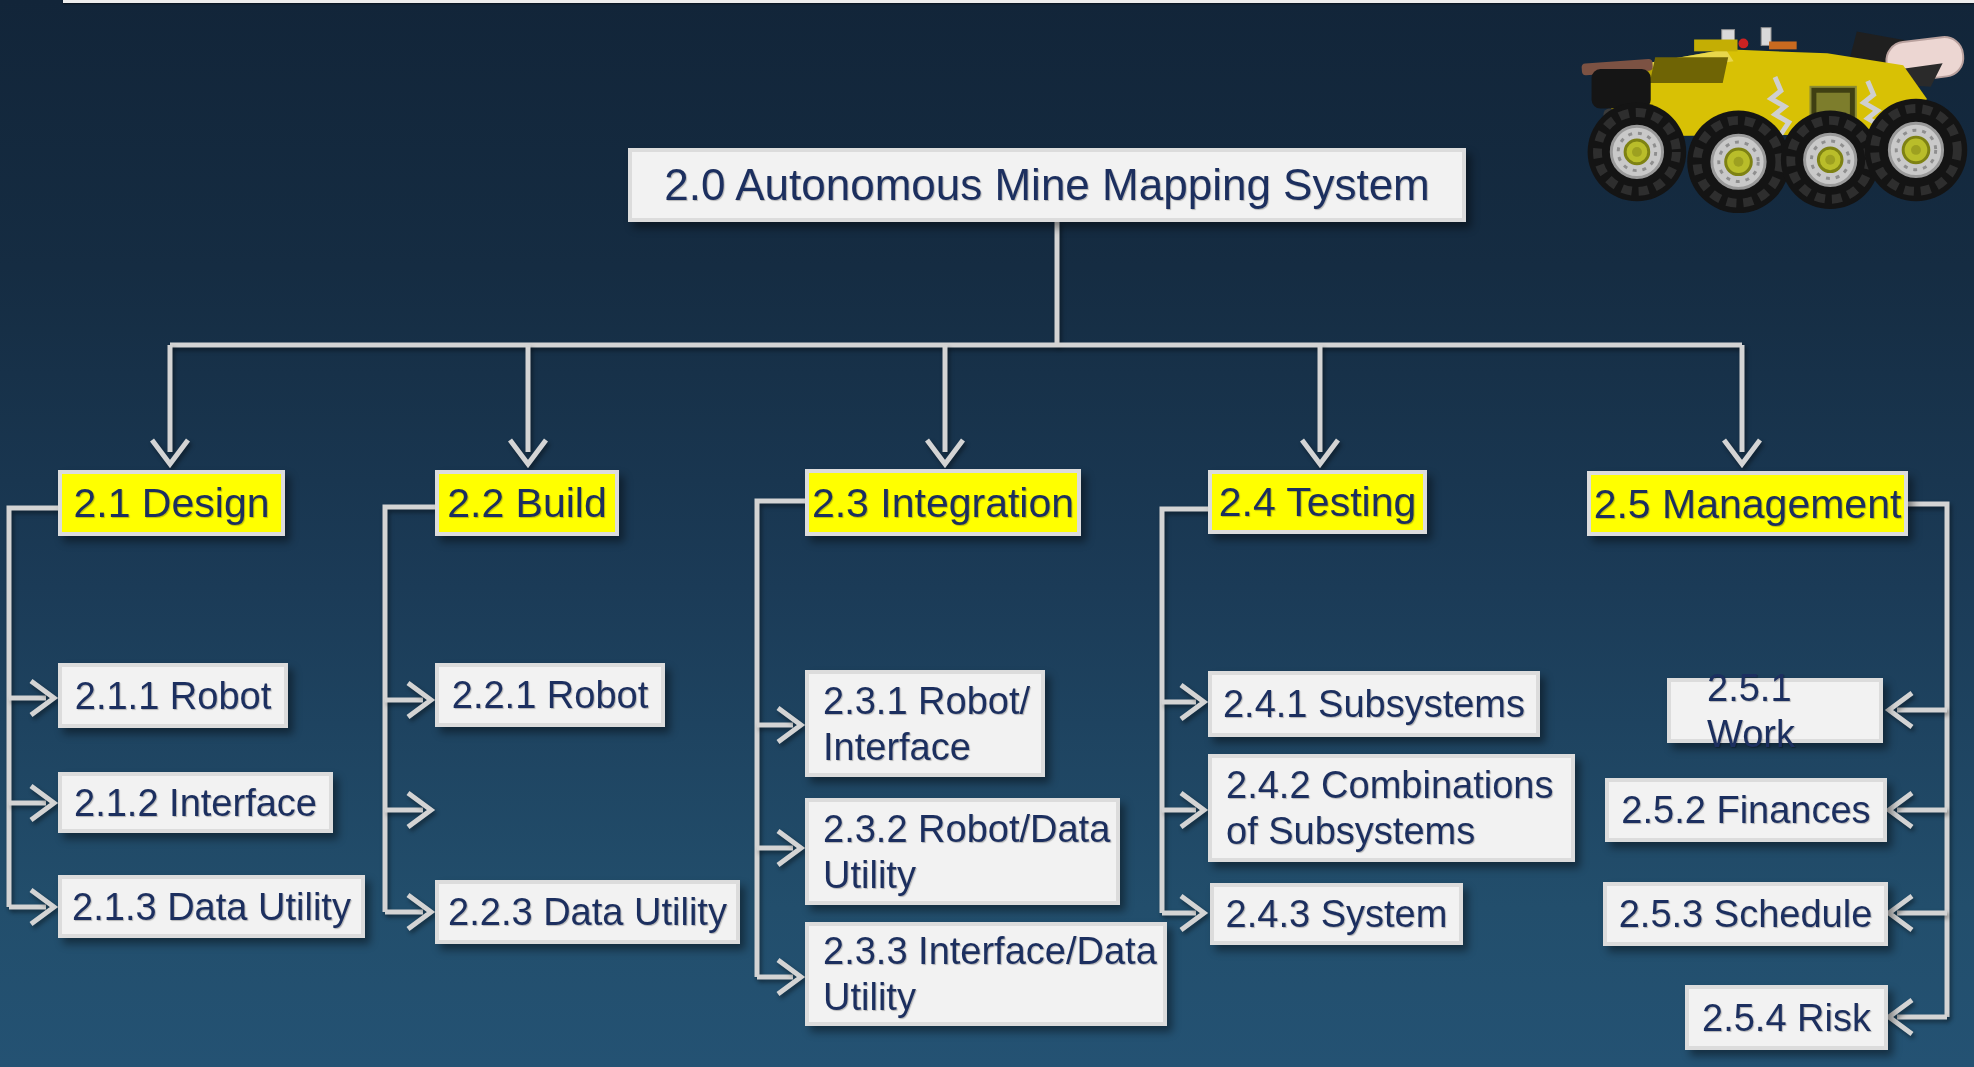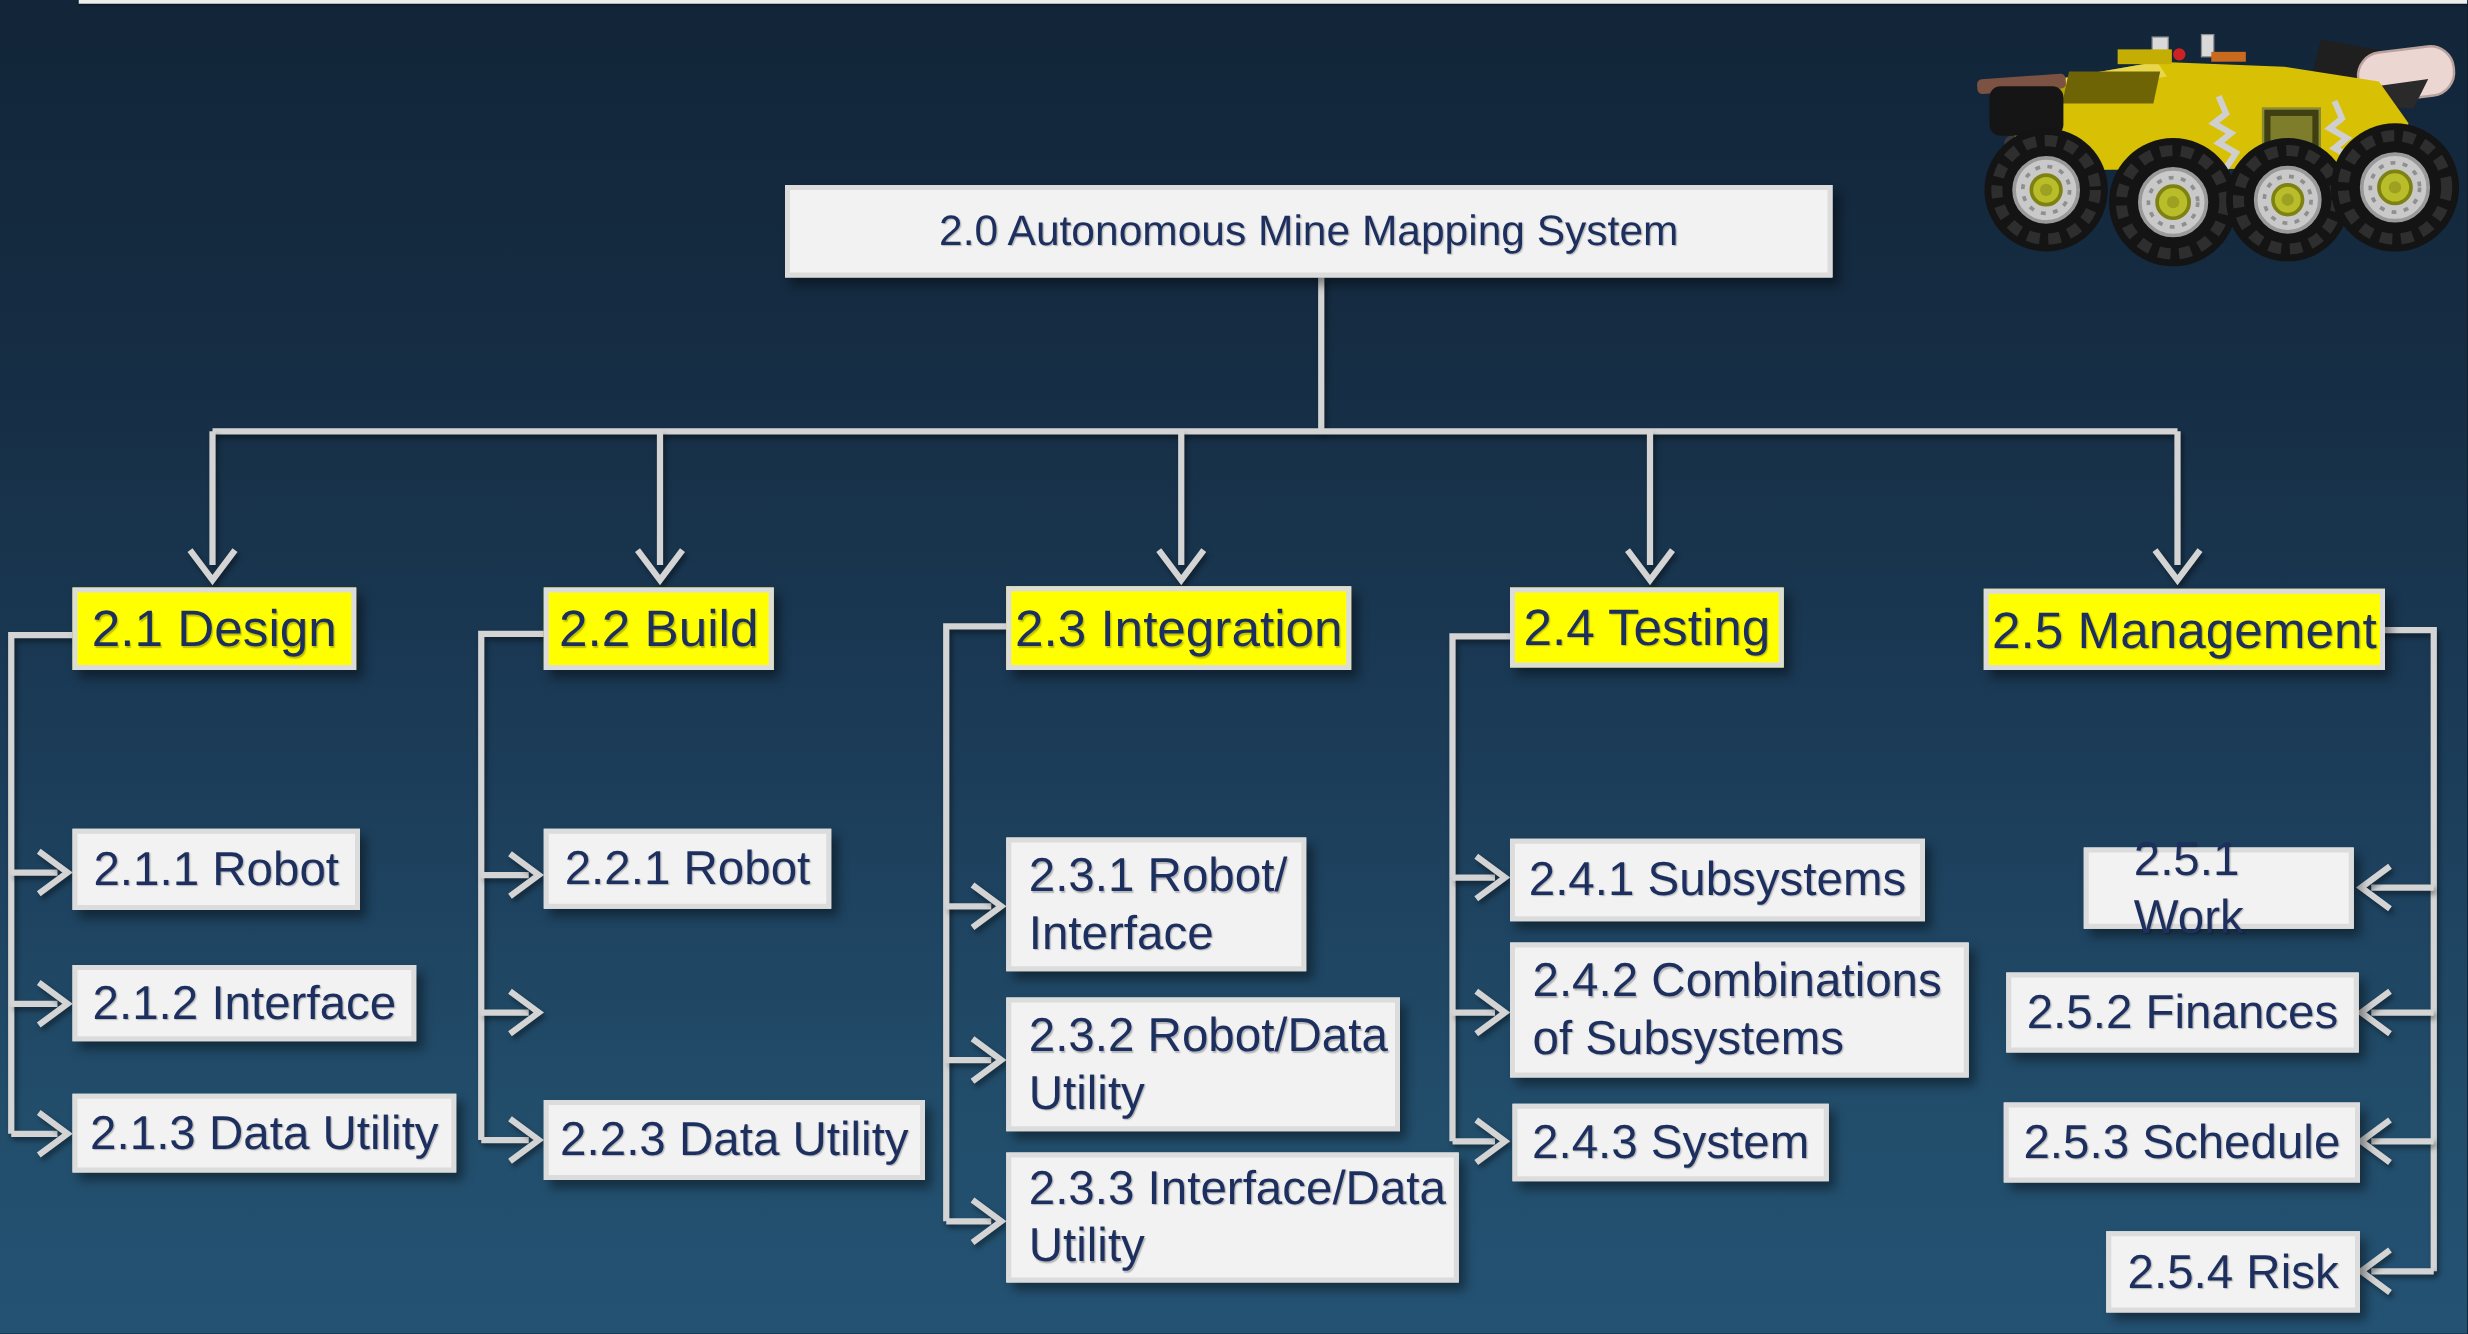--- a/index.html
+++ b/index.html
@@ -21,21 +21,21 @@
   }
   .node{
     position:absolute;box-sizing:border-box;
     display:flex;align-items:center;justify-content:center;
     background:#f2f2f2;border:4px solid #dcdcdc;
     box-shadow:5px 6px 8px rgba(0,0,0,.42);
     color:#1c2f5f;font-size:38px;line-height:46px;
     text-shadow:1px 1px 1px rgba(0,0,0,.25);
     white-space:pre-line;
   }
-  .node.level1{font-size:34px;}
+  .node.level1{font-size:44px;}
   .node.level2{background:#ffff00;font-size:41px;}
   .node.left{justify-content:flex-start;padding-left:14px;text-align:left;}
   .robot{position:absolute;left:1572px;top:4px;width:402px;height:212px;}
 </style>
 </head>
 <body>
 
 <div class="stage">
 
   <div class="top-rule"></div>

